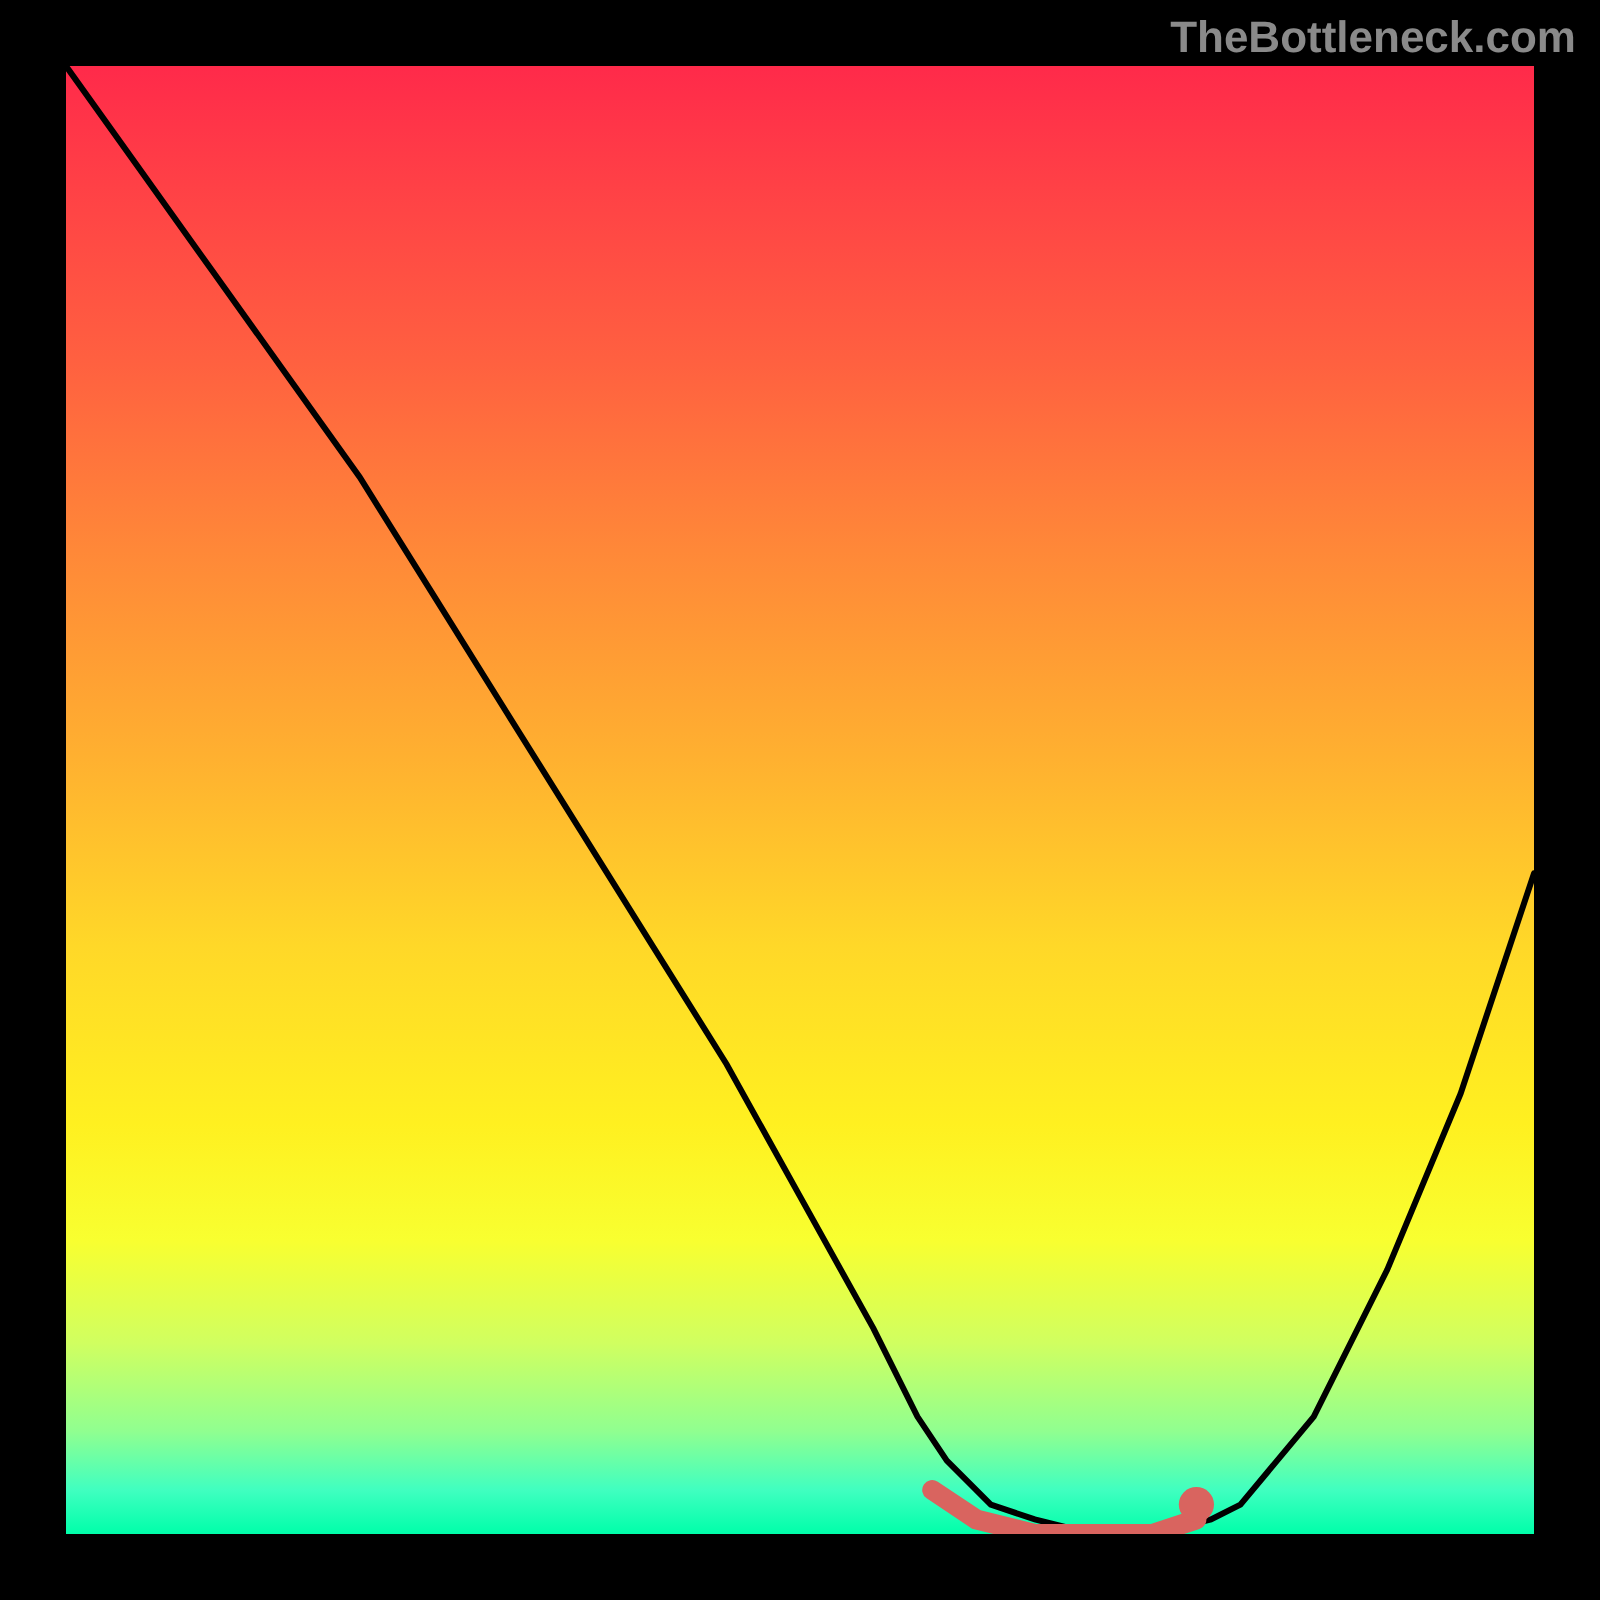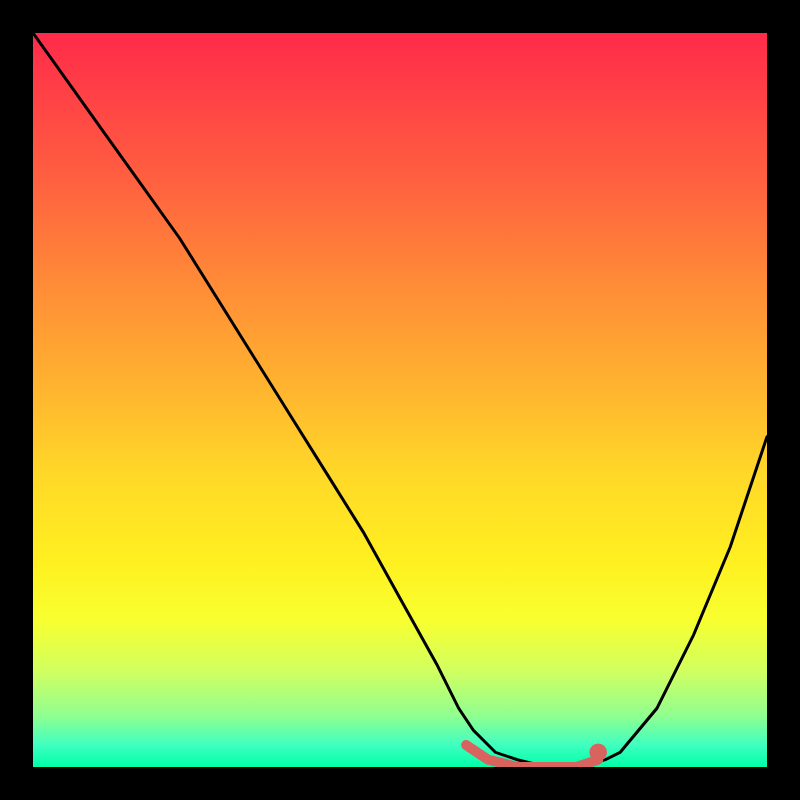--- a/index.html
+++ b/index.html
@@ -60,20 +60,21 @@
     left: 0;
     top: 0;
     width: 734px;
     height: 734px;
   }
 </style>
 </head>
 <body>
 
 <div class="container">
+  <div class="watermark">TheBottleneck.com</div>
 
   <div class="plot-area">
     <div class="gradient-bg"></div>
     <svg class="curve" viewBox="0 0 734 734" preserveAspectRatio="none">
       <path id="main-curve" fill="none" stroke="#000" stroke-width="3" stroke-linecap="round" d="M0.0 0.0 L36.7 51.4 L73.4 102.8 L110.1 154.1 L146.8 205.5 L183.5 264.2 L220.2 323.0 L256.9 381.7 L293.6 440.4 L330.3 499.1 L367.0 565.2 L403.7 631.2 L425.7 675.3 L440.4 697.3 L462.4 719.3 L484.4 726.7 L513.8 734.0 L543.2 734.0 L572.5 726.7 L587.2 719.3 L623.9 675.3 L660.6 601.9 L697.3 513.8 L734.0 403.7"></path>
       <path id="highlight-curve" fill="none" stroke="#d9645f" stroke-width="10" stroke-linecap="round" d="M433.1 712.0 L455.1 726.7 L484.4 734.0 L513.8 734.0 L543.2 734.0 L565.2 726.7"></path>
       <circle id="highlight-dot" fill="#d9645f" r="8.8" cx="565.2" cy="719.3"></circle>
     </svg>
   </div>
 </div>

